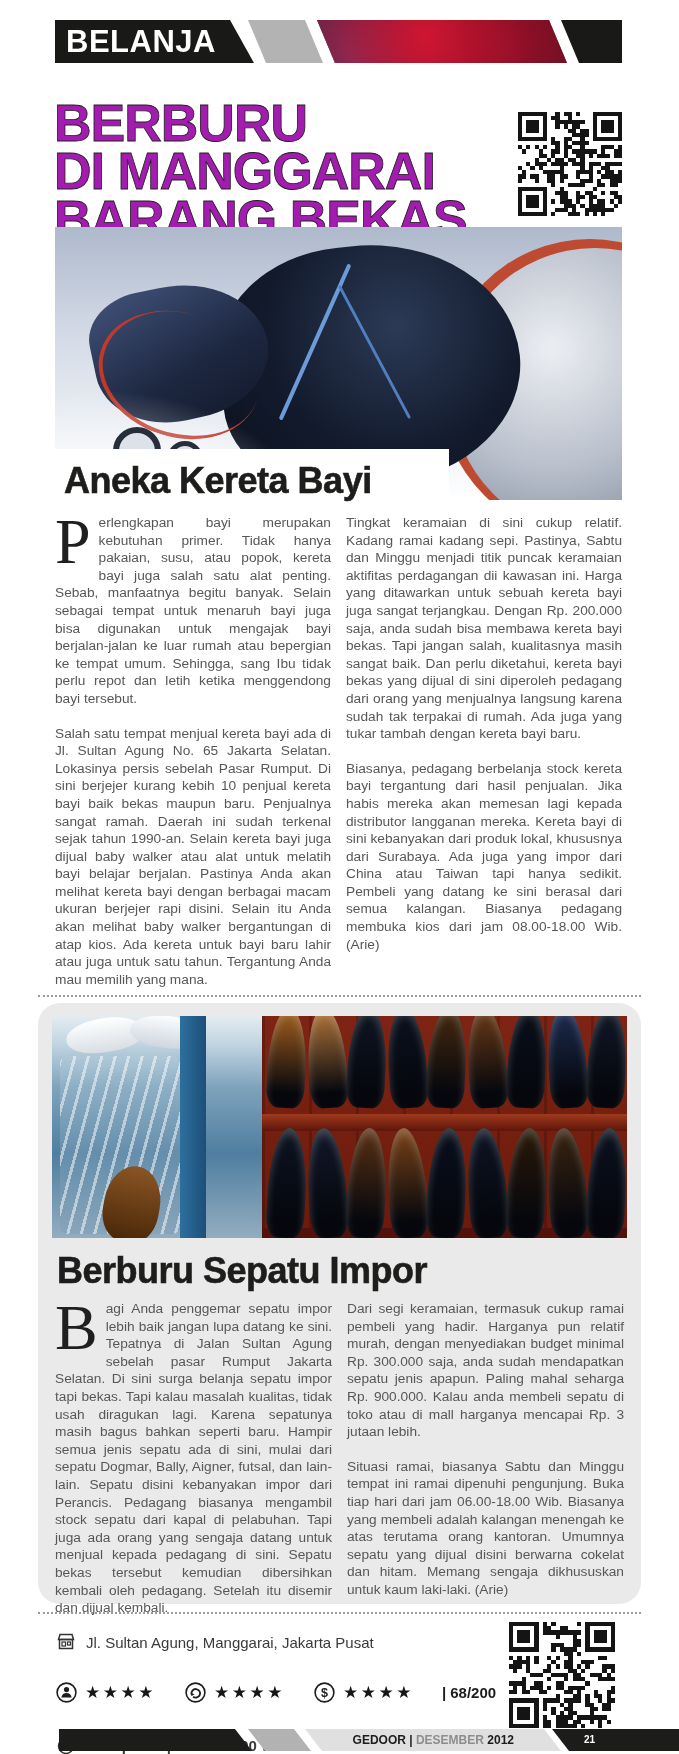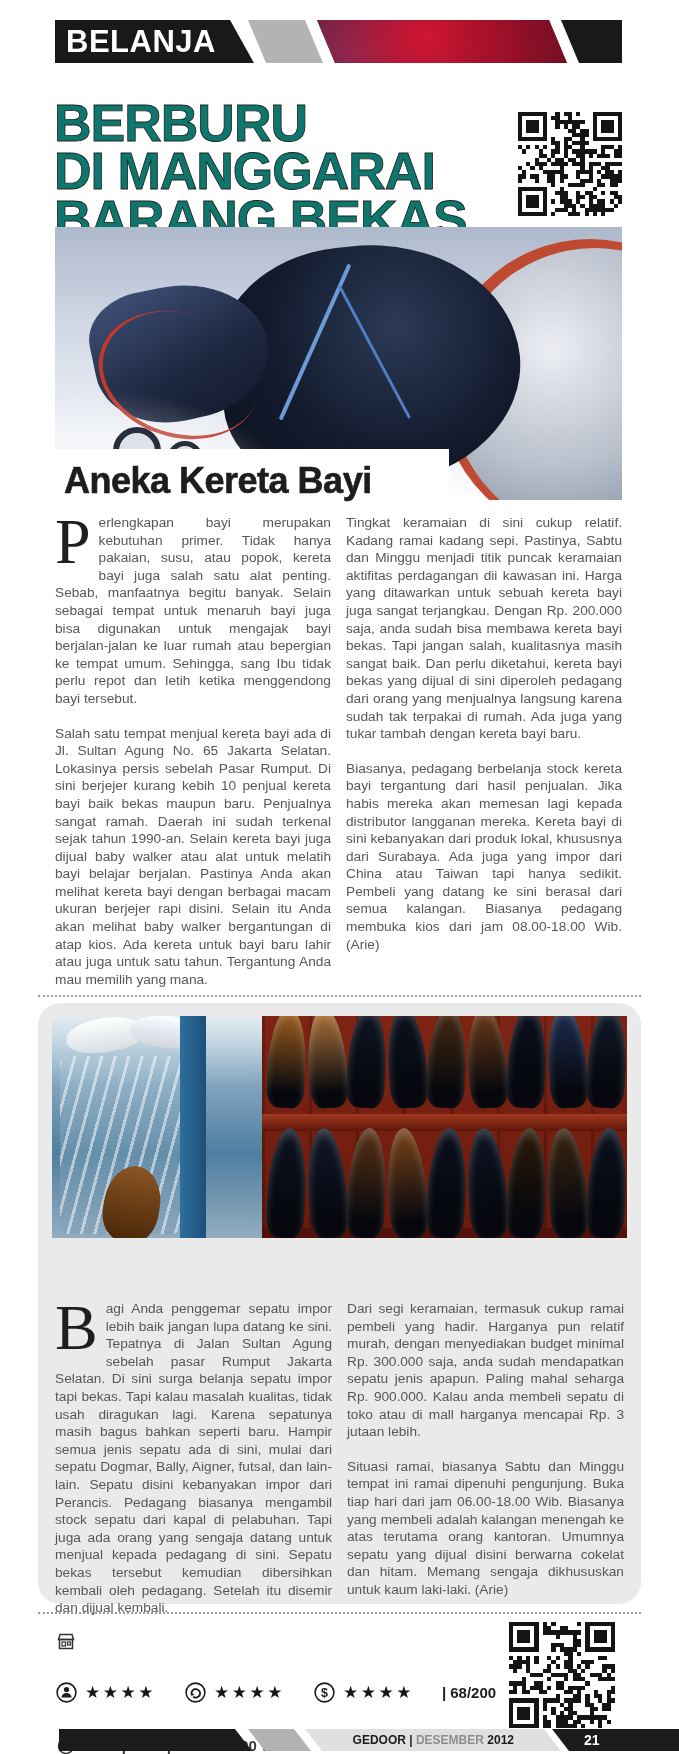--- a/index.html
+++ b/index.html
@@ -14,21 +14,21 @@
   #bp-smoke{left:0;width:515px;background:#0a0a0a;clip-path:polygon(262px 0,494px 0,512px 100%,280px 100%);}
   #bp-smoke .smoke{position:absolute;inset:0;background:
      radial-gradient(circle at 72% 40%,rgba(215,20,48,.95) 0,rgba(160,10,40,.55) 28%,transparent 58%),
      radial-gradient(circle at 58% 90%,rgba(120,130,220,.55) 0,transparent 40%),
      radial-gradient(circle at 88% 70%,rgba(200,30,60,.6) 0,transparent 45%),
      radial-gradient(circle at 48% 30%,rgba(90,90,160,.35) 0,transparent 40%);}
   #bp-blackend{left:0;width:567px;background:#191917;clip-path:polygon(506px 0,567px 0,567px 100%,524px 100%);}
   #banner-label{position:absolute;left:11px;top:0;line-height:43px;color:#fff;font-size:31px;font-weight:bold;letter-spacing:.5px;}
 
   
-  #main-title{left:54px;top:99px;color:#0f766e;font-weight:bold;font-size:52px;line-height:48px;letter-spacing:-1px;-webkit-text-stroke:.8px #1d1d1b;}
+  #main-title{left:54px;top:99px;color:#a21caf;font-weight:bold;font-size:52px;line-height:48px;letter-spacing:-1px;-webkit-text-stroke:.8px #1d1d1b;}
 
   
   .qr{background:#fff;}
   #qr-top{left:518px;top:112px;width:104px;height:104px;}
   #qr-bottom{left:509px;top:1622px;width:106px;height:106px;}
 
   
   #photo1{left:55px;top:227px;width:567px;height:273px;overflow:hidden;
      background:linear-gradient(180deg,#aeb9cc 0%,#d4dbe7 40%,#f3f5f8 85%,#ffffff 100%);}
   .ph{position:absolute;}
@@ -101,21 +101,21 @@
 
   
   #footerbar{left:0;top:1729px;width:577px;height:22px;border-radius:8px;}
   .fpiece{position:absolute;top:0;height:22px;width:679px;}
   #fp-black1{background:#1c1c1a;clip-path:polygon(59px 0,235px 0,252px 100%,59px 100%);}
   #fp-dgray{background:#b2b2b2;clip-path:polygon(248px 0,294px 0,311px 100%,265px 100%);}
   #fp-lgray{background:#e0e0e0;clip-path:polygon(305px 0,544px 0,561px 100%,322px 100%);}
   #fp-black2{background:#1c1c1a;clip-path:polygon(552px 0,679px 0,679px 100%,569px 100%);}
   #footer-text{position:absolute;left:306px;top:0;width:208px;line-height:22px;text-align:right;font-size:12px;font-weight:bold;color:#1c1c1a;}
   #footer-text .month{color:#8d8d8d;}
-  #page-number{position:absolute;left:584px;top:0;line-height:22px;color:#ffffff;font-size:14px;font-weight:bold;}
+  #page-number{position:absolute;left:584px;top:0;line-height:22px;color:#ffffff;font-size:10px;font-weight:bold;}
 </style>
 </head>
 <body>
 
 <div class="abs" id="banner">
   <div class="bpiece" id="bp-black"></div>
   <div class="bpiece" id="bp-gray"></div>
   <div class="bpiece" id="bp-smoke">
       <div class="smoke"></div>
     </div>
@@ -408,20 +408,21 @@
       <div class="shoe" style="left: 216px; top: 112px; height: 110px; background: linear-gradient(rgb(13, 19, 34), rgb(5, 7, 13) 85%); transform: rotate(3deg);"></div>
       <div class="shoe" style="left: 256px; top: 112px; height: 110px; background: linear-gradient(rgb(18, 24, 42), rgb(5, 7, 13) 85%); transform: rotate(-4deg);"></div>
       <div class="shoe" style="left: 296px; top: 112px; height: 110px; background: linear-gradient(rgb(90, 49, 20), rgb(5, 7, 13) 85%); transform: rotate(3deg);"></div>
       <div class="shoe" style="left: 336px; top: 112px; height: 110px; background: linear-gradient(rgb(122, 66, 24), rgb(5, 7, 13) 85%); transform: rotate(-4deg);"></div>
       <div class="shoe" style="left: 376px; top: 112px; height: 110px; background: linear-gradient(rgb(10, 15, 30), rgb(5, 7, 13) 85%); transform: rotate(3deg);"></div>
       <div class="shoe" style="left: 416px; top: 112px; height: 110px; background: linear-gradient(rgb(13, 20, 36), rgb(5, 7, 13) 85%); transform: rotate(-4deg);"></div>
       <div class="shoe" style="left: 456px; top: 112px; height: 110px; background: linear-gradient(rgb(42, 24, 8), rgb(5, 7, 13) 85%); transform: rotate(3deg);"></div>
       <div class="shoe" style="left: 496px; top: 112px; height: 110px; background: linear-gradient(rgb(58, 36, 16), rgb(5, 7, 13) 85%); transform: rotate(-4deg);"></div>
       <div class="shoe" style="left: 536px; top: 112px; height: 110px; background: linear-gradient(rgb(11, 16, 30), rgb(5, 7, 13) 85%); transform: rotate(3deg);"></div>
     </div>
+  <div id="headline2" class="headline">Berburu Sepatu Impor</div>
   <div class="article" id="article2">
     <div class="col">
       <p><span class="dropcap">B</span><span>agi Anda penggemar sepatu impor lebih baik jangan lupa datang ke sini. Tepatnya di Jalan Sultan Agung sebelah pasar Rumput Jakarta Selatan. Di sini surga belanja sepatu impor tapi bekas. Tapi kalau masalah kualitas, tidak usah diragukan lagi. Karena sepatunya masih bagus bahkan seperti baru. Hampir semua jenis sepatu ada di sini, mulai dari sepatu Dogmar, Bally, Aigner, futsal, dan lain-lain. Sepatu disini kebanyakan impor dari Perancis. Pedagang biasanya mengambil stock sepatu dari kapal di pelabuhan. Tapi juga ada orang yang sengaja datang untuk menjual kepada pedagang di sini. Sepatu bekas tersebut kemudian dibersihkan kembali oleh pedagang. Setelah itu disemir dan dijual kembali.</span></p>
     </div>
     <div class="col">
       <p>Dari segi keramaian, termasuk cukup ramai pembeli yang hadir. Harganya pun relatif murah, dengan menyediakan budget minimal Rp. 300.000 saja, anda sudah mendapatkan sepatu jenis apapun. Paling mahal seharga Rp. 900.000. Kalau anda membeli sepatu di toko atau di mall harganya mencapai Rp. 3 jutaan lebih.</p>
       <p>Situasi ramai, biasanya Sabtu dan Minggu tempat ini ramai dipenuhi pengunjung. Buka tiap hari dari jam 06.00-18.00 Wib. Biasanya yang membeli adalah kalangan menengah ke atas terutama orang kantoran. Umumnya sepatu yang dijual disini berwarna cokelat dan hitam. Memang sengaja dikhususkan untuk kaum laki-laki. (Arie)</p>
     </div>
   </div>
 </div>
@@ -430,20 +431,21 @@
 
 <div class="abs info-row" id="info-address">
   <span class="li-icon">
     <svg viewBox="0 0 22 22" width="22" height="22">
         <path d="M3.5 8.5 5 3.5h12l1.5 5z" fill="none" stroke="#333" stroke-width="1.5"></path>
         <rect x="4.5" y="8.5" width="13" height="9" fill="none" stroke="#333" stroke-width="1.5"></rect>
         <rect x="7" y="11" width="3.5" height="4" fill="none" stroke="#333" stroke-width="1.2"></rect>
         <rect x="12.5" y="11" width="3" height="3" fill="none" stroke="#333" stroke-width="1.2"></rect>
       </svg>
   </span>
+  <span>Jl. Sultan Agung, Manggarai, Jakarta Pusat</span>
 </div>
 <div class="abs info-row" id="info-hours">
   <span class="li-icon">
     <svg viewBox="0 0 22 22" width="22" height="22">
         <circle cx="11" cy="12" r="7.5" fill="none" stroke="#333" stroke-width="1.5"></circle>
         <path d="M11 8v4l3 2" fill="none" stroke="#333" stroke-width="1.5" stroke-linecap="round"></path>
         <path d="M8 3.8 10 3M14 3.8 12 3" stroke="#333" stroke-width="1.6" stroke-linecap="round"></path>
       </svg>
   </span>
   <span>Setiap hari | 08:00-18:00 Wib</span>

